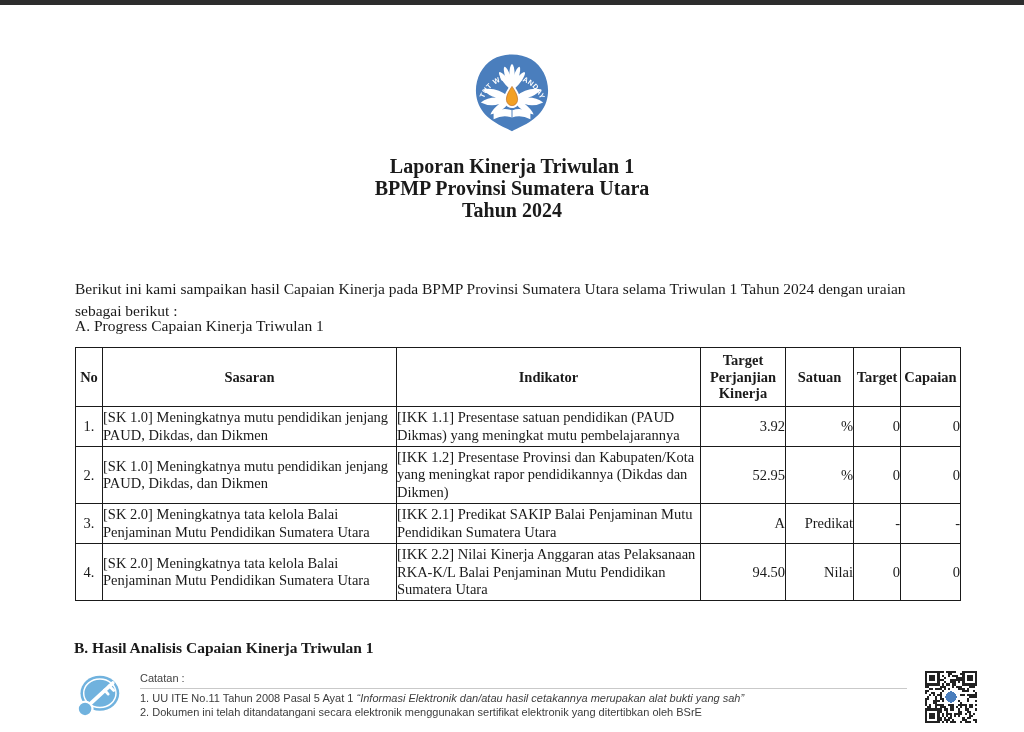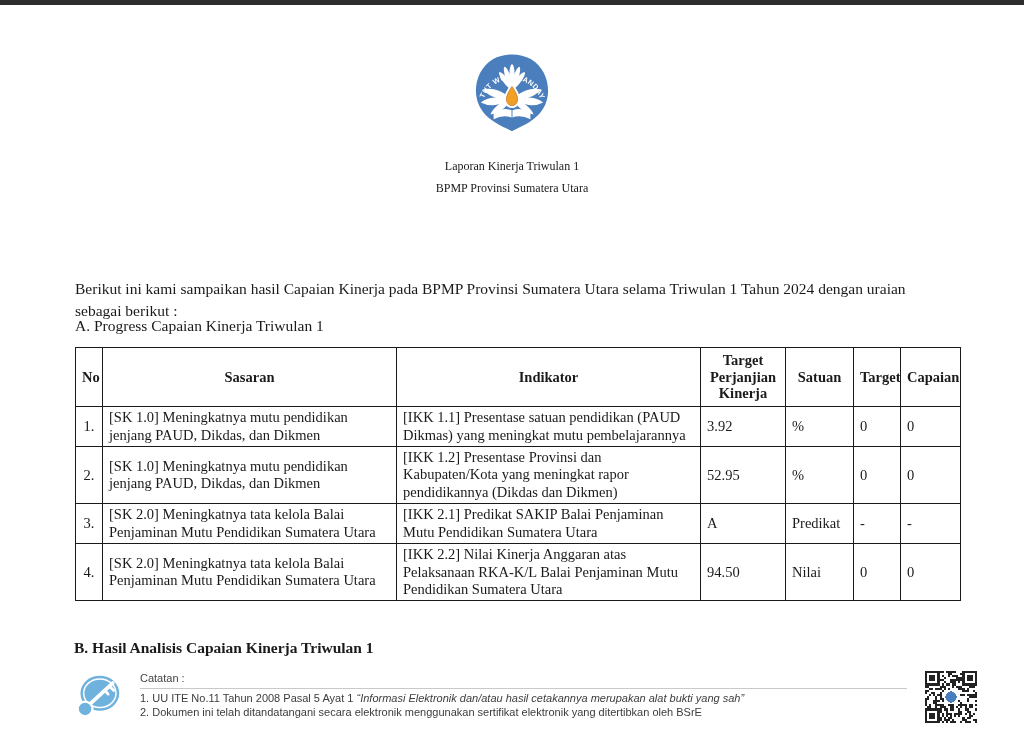--- a/index.html
+++ b/index.html
@@ -11,58 +11,58 @@
     position:relative;
     overflow:hidden;
   }
   .topbar{
     position:absolute;top:0;left:0;width:1024px;height:5px;
     background:#2d2d2d;
   }
   
   .doc-header{position:absolute;top:45px;left:0;width:1024px;text-align:center;}
   .ministry-logo{display:inline-block;width:80px;height:94px;}
-  .title-block{margin-top:12px;font-weight:normal;font-size:12px;line-height:22px;}
+  .title-block{margin-top:12px;font-weight:bold;font-size:20px;line-height:22px;}
   
   .intro{
     position:absolute;top:262px;left:75px;width:862px;
     font-size:15.5px;line-height:22px;
   }
   .section-a{position:absolute;top:317px;left:75px;font-weight:normal;font-size:15.5px;}
   .section-b{position:absolute;top:639px;left:74px;font-weight:bold;font-size:15.5px;}
   
   .tbl-wrap{position:absolute;top:347px;left:75px;}
   table.perf{
     border-collapse:collapse;
     width:885px;
     table-layout:fixed;
     font-size:14.5px;
   }
   table.perf th,table.perf td{
     border:1.5px solid #1a1a1a;
-    padding:2px 6px;
+    padding:2px 0;
     vertical-align:middle;
     overflow:hidden;
   }
   table.perf th{font-weight:bold;text-align:center;line-height:1.15;}
   thead tr{height:59px;}
   tbody tr:nth-child(1){height:40px;}
   tbody tr:nth-child(2){height:54px;}
   tbody tr:nth-child(3){height:40px;}
   tbody tr:nth-child(4){height:55px;}
   .col-no{width:27px;}
   .col-sasaran{width:294px;}
   .col-indikator{width:304px;}
   .col-tpk{width:85px;}
   .col-satuan{width:68px;}
   .col-target{width:47px;}
   .col-capaian{width:60px;}
   td.c-no{text-align:center;}
   td.c-text{text-align:left;line-height:1.2;}
-  td.c-num{text-align:left;}
+  td.c-num{text-align:right;}
   
   .footer{position:absolute;left:12px;top:668px;width:1024px;height:64px;
     font-family:"Liberation Sans","DejaVu Sans",sans-serif;color:#3c3c3c;}
   .bsre-logo{position:absolute;left:62px;top:4px;width:48px;height:48px;}
   .catatan{position:absolute;left:128px;top:4px;width:767px;}
   .catatan-label{font-size:11px;color:#444;}
   .catatan-rule{border:none;border-top:1px solid #c9c9c9;margin:4px 0 3px 0;}
   .notes{font-size:11px;line-height:13.5px;color:#3c3c3c;}
   .note-quote{font-style:italic;}
   .qr{position:absolute;left:913px;top:3px;width:52px;height:52px;}
@@ -102,20 +102,21 @@
       <path d="M50,38 C56,47 60,53 60,59 C60,66 55,70 50,70 C45,70 40,66 40,59 C40,53 44,47 50,38 Z" fill="#ffffff"></path>
       <path d="M50,43 C54,49 57,54 57,59 C57,64 53.5,67 50,67 C46.5,67 43,64 43,59 C43,54 46,49 50,43 Z" fill="#f2a024" stroke="#b4641e" stroke-width="0.8"></path>
 
       <path d="M27,75 Q39,69 50,73 Q61,69 73,75 L73,84 Q61,78 50,82 Q39,78 27,84 Z" fill="#ffffff"></path>
       <path d="M50,73 L50,82" stroke="#4a7ebd" stroke-width="1.2"></path>
     </svg>
   </span>
   <div class="title-block">
     <div>Laporan Kinerja Triwulan 1</div>
     <div>BPMP Provinsi Sumatera Utara</div>
+    <div>Tahun 2024</div>
   </div>
 </div>
 
 <p class="intro">Berikut ini kami sampaikan hasil Capaian Kinerja pada BPMP Provinsi Sumatera Utara selama Triwulan 1 Tahun 2024 dengan uraian sebagai berikut :</p>
 
 <div class="section-a">A. Progress Capaian Kinerja Triwulan 1</div>
 
 <div class="tbl-wrap">
   <table class="perf">
     <colgroup>

